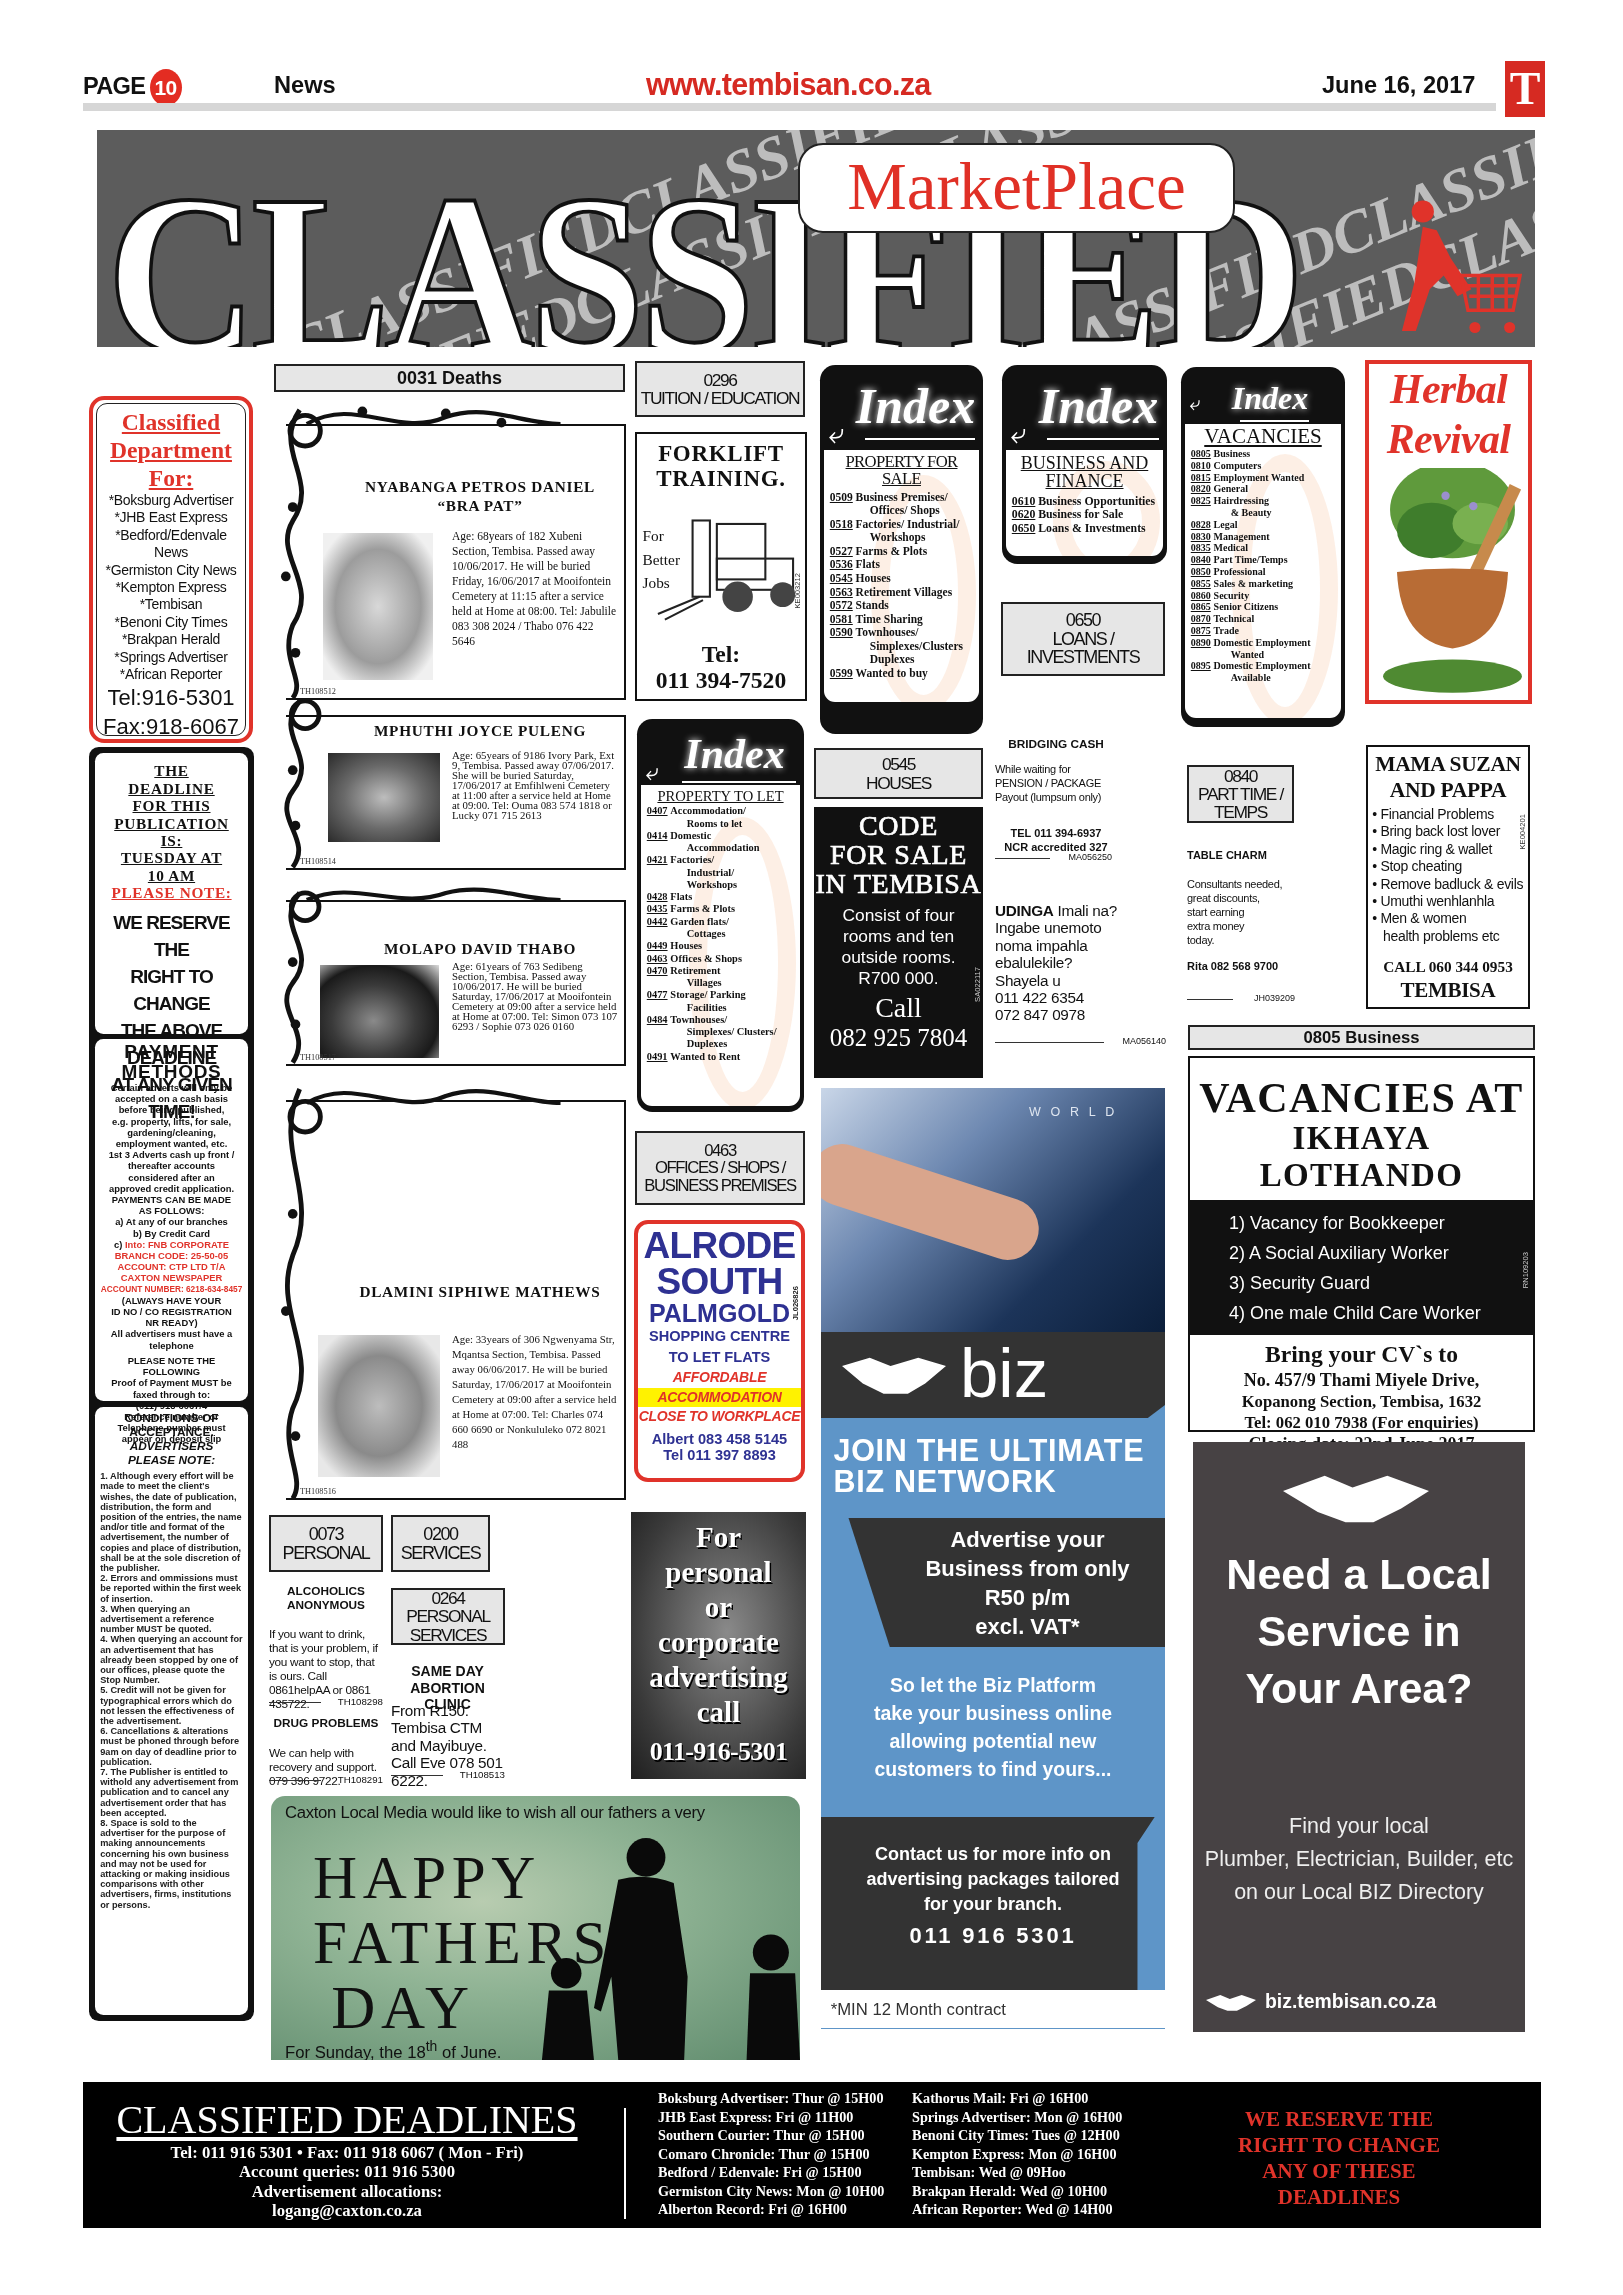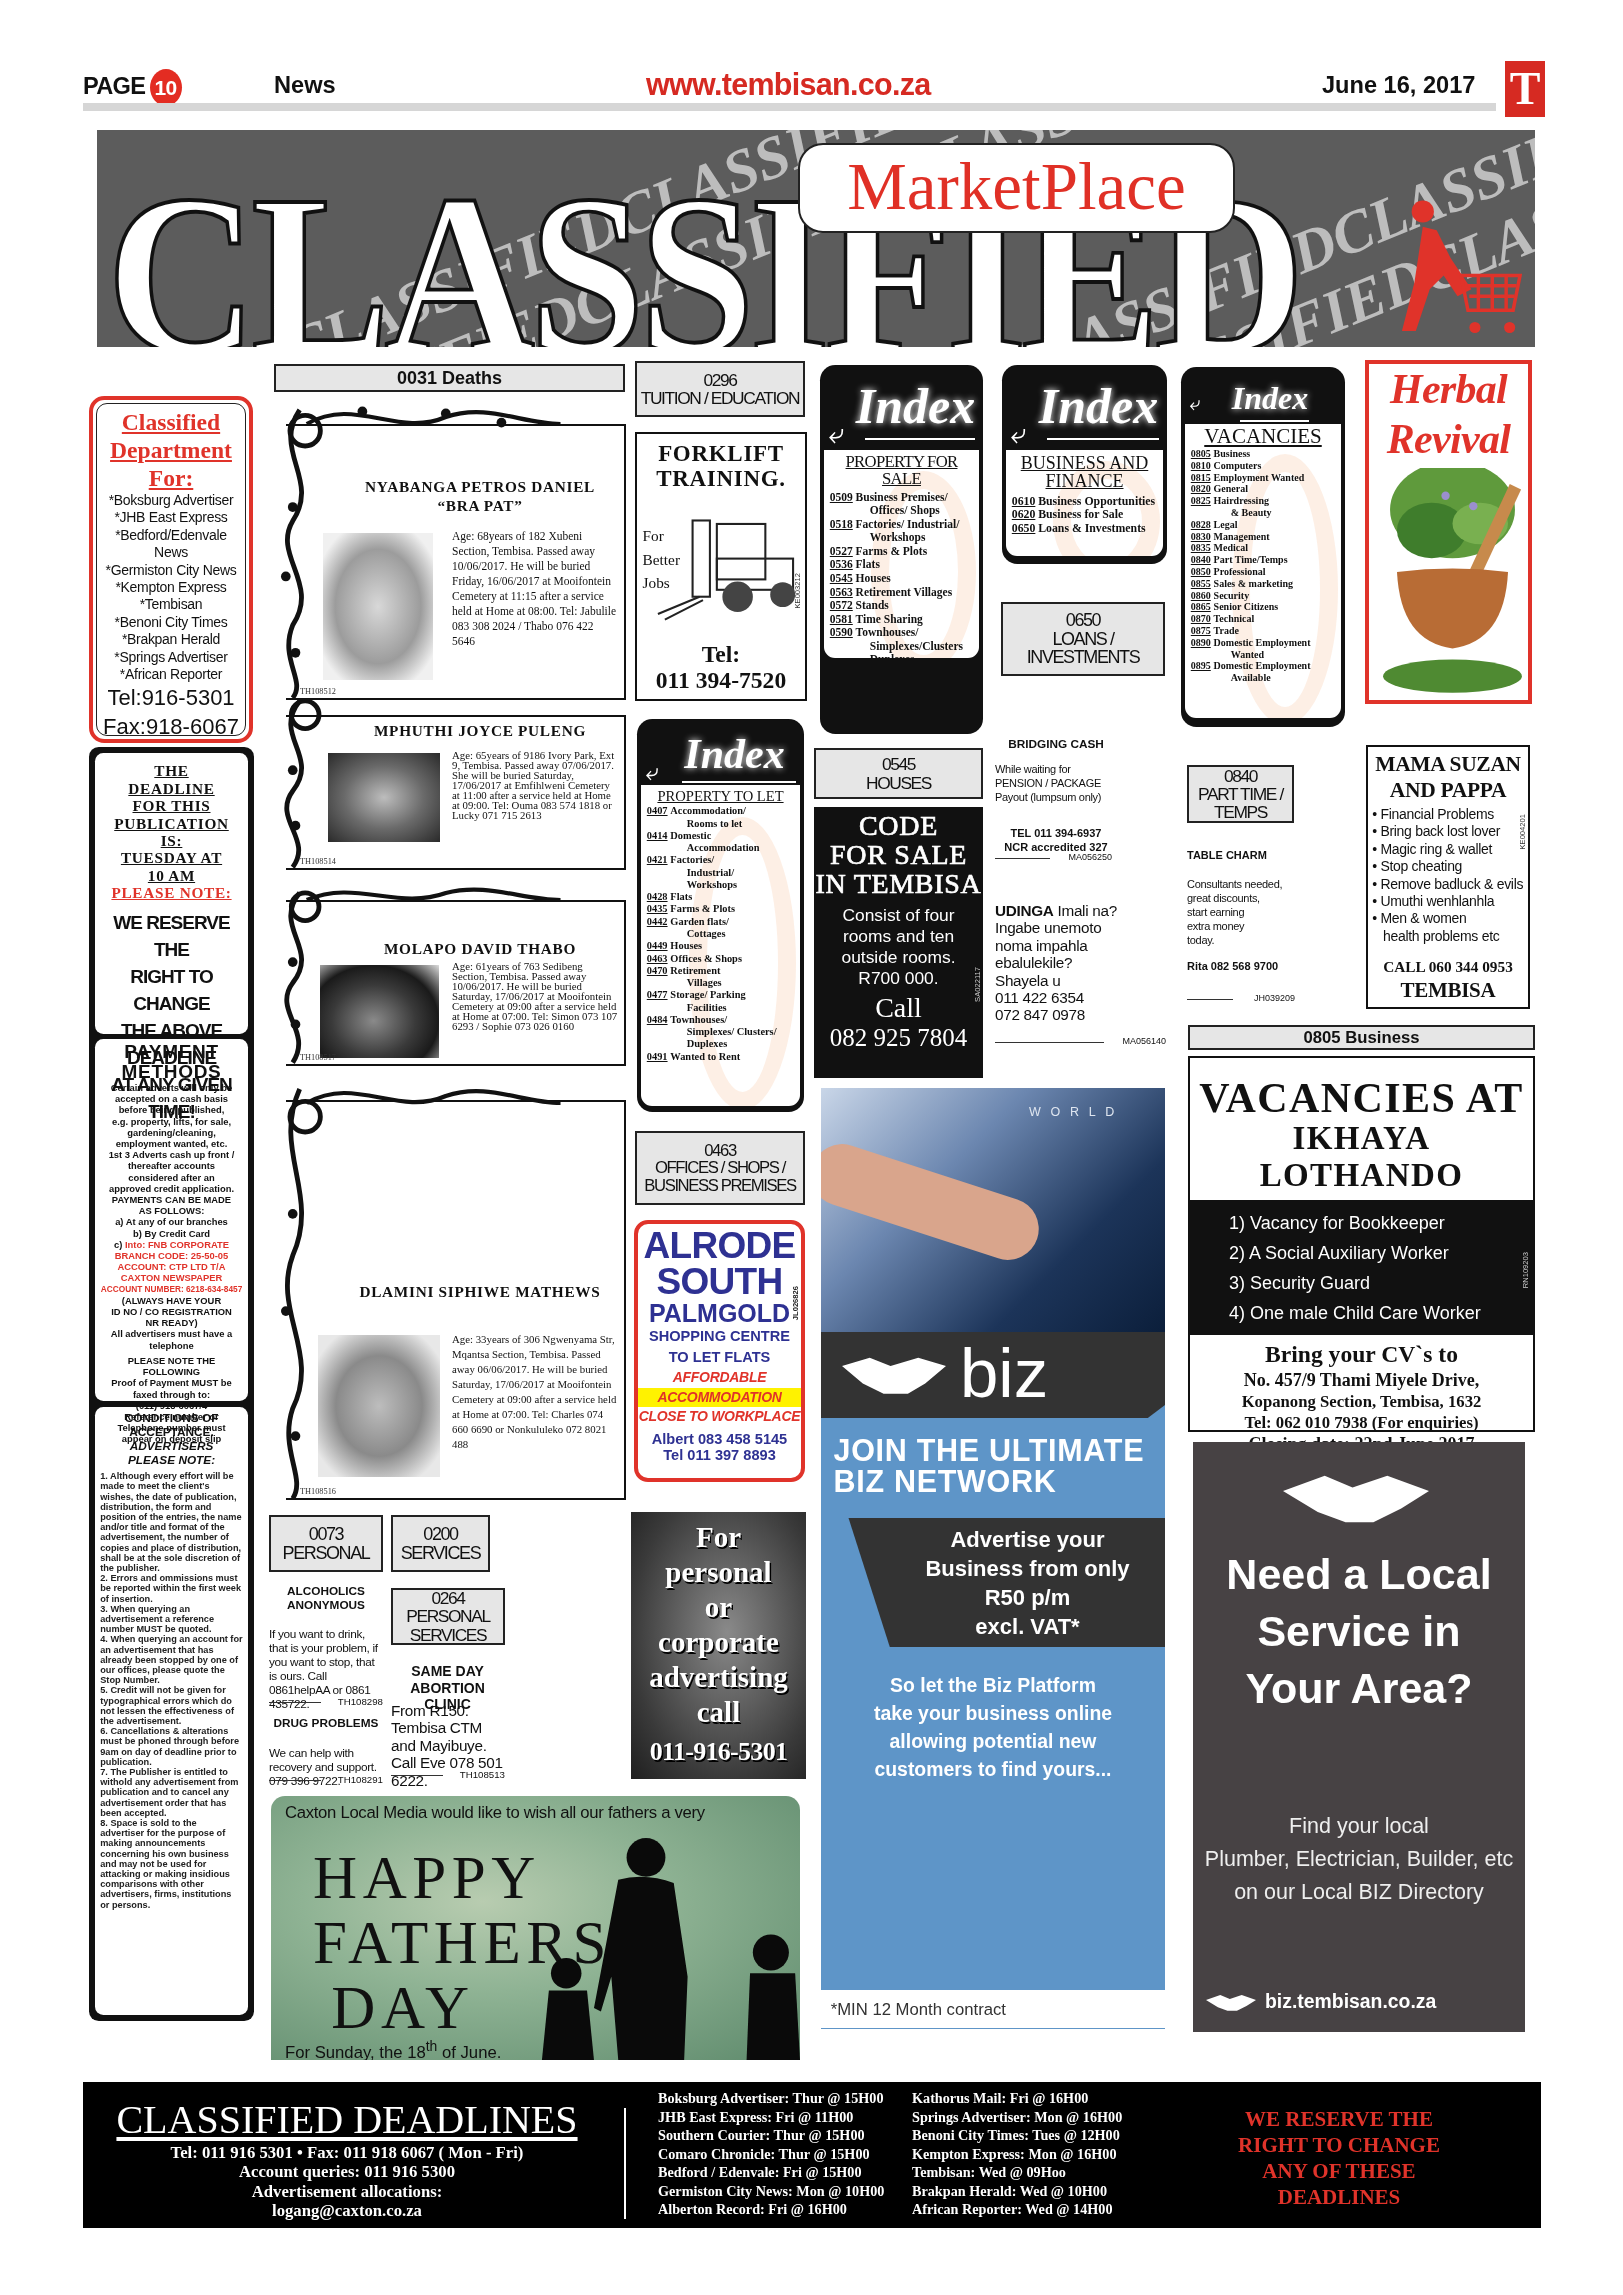--- a/index.html
+++ b/index.html
@@ -428,21 +428,21 @@
   <div class="corp-t">advertising</div>
   <div class="corp-t">call</div>
   <div class="corp-tel">011-916-5301</div>
 </div>
 
 <div class="idx" style="left:820px;top:365px;width:163px;height:369px">
   <div class="idx-head" style="height:81px">
       <span class="idx-arrow" style="top:49px">⤶</span>
       <div class="idx-word">Index</div>
     </div>
-  <div class="idx-body" style="height:208px">
+  <div class="idx-body" style="height:252px">
     <div class="idx-title" style="font-size:16.7px;font-stretch:condensed;letter-spacing:-0.7px;margin-bottom:2.8px">PROPERTY FOR SALE</div>
     <div id="idx-sale">
         <div class="idx-item" style="font-size: 11.5px;"><u>0509</u><span>Business Premises/</span><span class="ind">Offices/ Shops</span></div>
         <div class="idx-item" style="font-size: 11.5px;"><u>0518</u><span>Factories/ Industrial/</span><span class="ind">Workshops</span></div>
         <div class="idx-item" style="font-size: 11.5px;"><u>0527</u><span>Farms &amp; Plots</span></div>
         <div class="idx-item" style="font-size: 11.5px;"><u>0536</u><span>Flats</span></div>
         <div class="idx-item" style="font-size: 11.5px;"><u>0545</u><span>Houses</span></div>
         <div class="idx-item" style="font-size: 11.5px;"><u>0563</u><span>Retirement Villages</span></div>
         <div class="idx-item" style="font-size: 11.5px;"><u>0572</u><span>Stands</span></div>
         <div class="idx-item" style="font-size: 11.5px;"><u>0581</u><span>Time Sharing</span></div>
@@ -491,20 +491,26 @@
     <div>Advertise your</div>
     <div>Business from only</div>
     <div>R50 p/m</div>
     <div>excl. VAT*</div>
   </div>
   <div class="biz-band biz-white" style="top:583px;height:125px;font-size:19.4px;line-height:28px">
     <div>So let the Biz Platform</div>
     <div>take your business online</div>
     <div>allowing potential new</div>
     <div>customers to find yours...</div>
+  </div>
+  <div class="biz-band biz-white" style="top:729px;height:174px;background:#333;clip-path:polygon(0 0,97% 0,92% 15%,92% 100%,0 100%);font-size:18px;line-height:25px;padding-top:25px">
+    <div>Contact us for more info on</div>
+    <div>advertising packages tailored</div>
+    <div>for your branch.</div>
+    <div style="font-size:22px;letter-spacing:2.8px;margin-top:5.6px">011  916  5301</div>
   </div>
   <div class="biz-band" style="top:902px;height:38px;background:#fff;color:#333;font-size:16.7px;padding:9.7px 0 0 9.7px">*MIN 12 Month contract</div>
 </div>
 
 <div class="idx" style="left:1002px;top:365px;width:165px;height:199px">
   <div class="idx-head" style="height:81px">
       <span class="idx-arrow" style="top:49px">⤶</span>
       <div class="idx-word">Index</div>
     </div>
   <div class="idx-body" style="height:106px">

